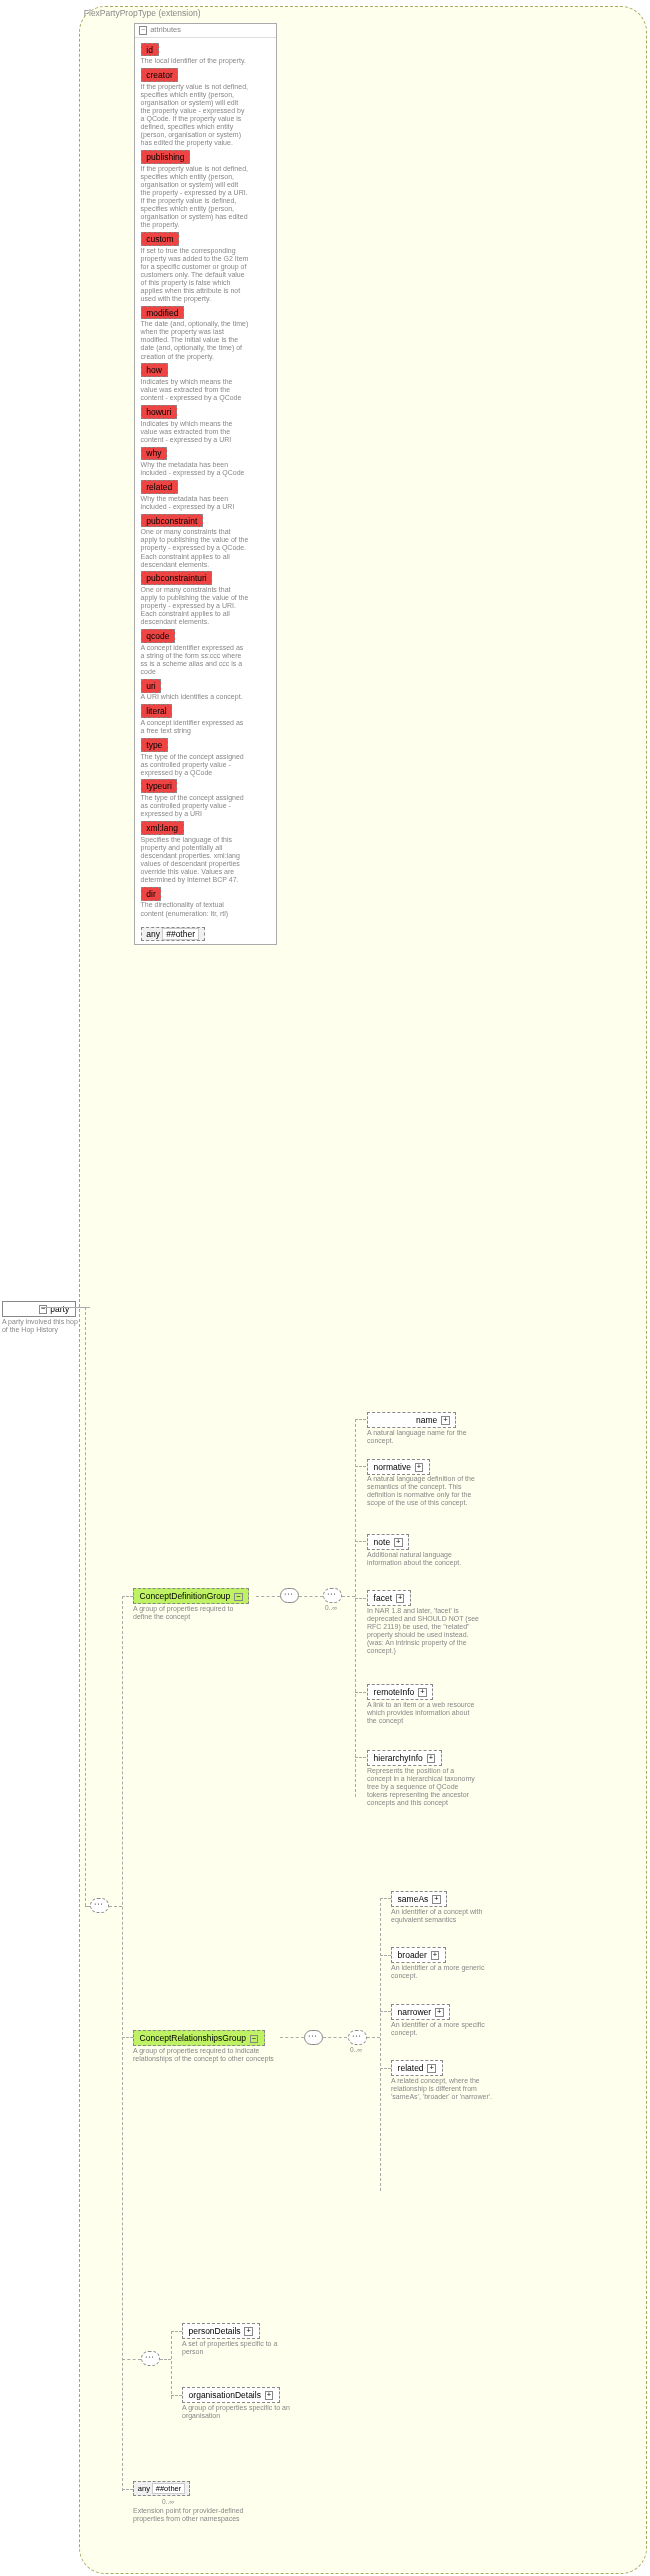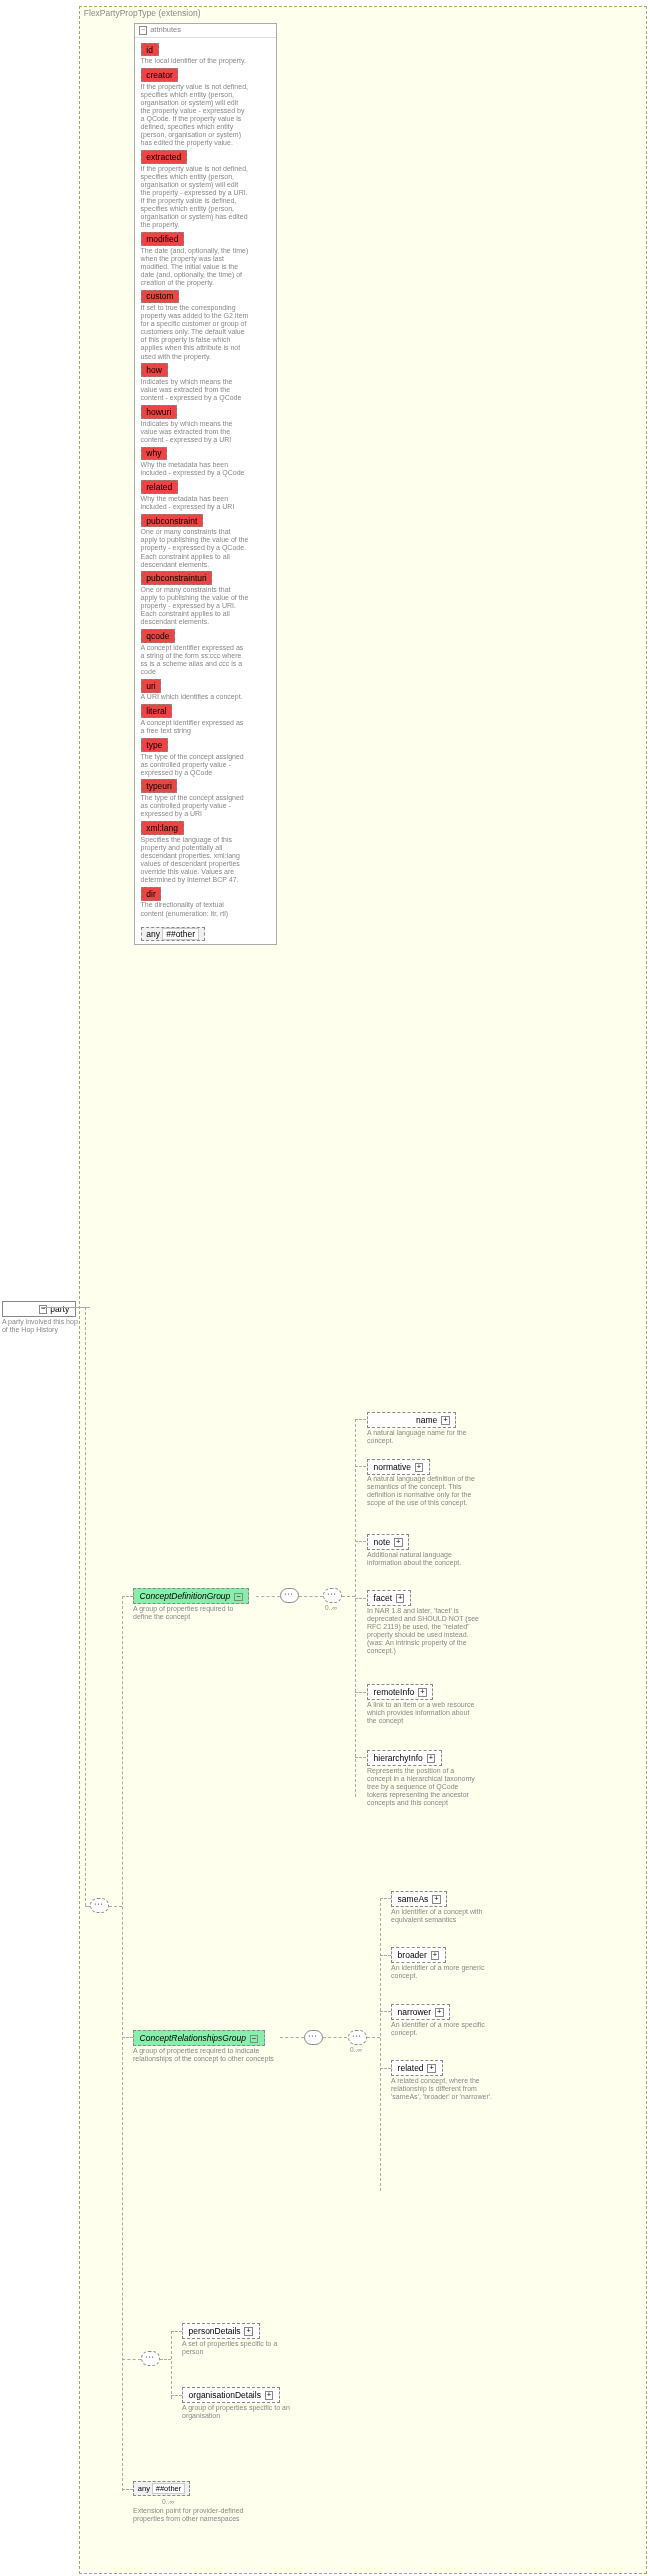--- a/index.html
+++ b/index.html
@@ -86,24 +86,23 @@
   .node-annotation {
     position: absolute;
     font-size: 7px;
     color: #888;
     line-height: 1.15;
     max-width: 113px;
   }
   .group-box {
     position: absolute;
     border: 0.9px dashed #888;
-    background: #86efac;
+    background: #bef264;
     padding: 1.9px 5.6px;
     font-size: 8.5px;
-    font-style: italic;
   }
   .group-box .expand {
     display: inline-block;
     border: 0.9px solid #888;
     width: 6.6px;
     height: 6.6px;
     line-height: 6.6px;
     font-size: 7.5px;
     text-align: center;
     margin-left: 3.8px;
@@ -153,39 +152,39 @@
   }
   .any-box span.kw {
     background: #fff;
     padding: 0 2.8px;
     border: 0.9px solid #ccc;
   }
 </style>
 </head>
 <body>
 
-<div class="extension-box" style="left:79px; top:5.6px; width:566px; height:2566px;">
+<div class="extension-box" style="left:79px; top:5.6px; width:566px; height:2566px;border-radius:26px;">
   <div class="extension-title">FlexPartyPropType (extension)</div>
 </div>
 
 <div class="node-box" style="left:1.9px; top:1301px;padding-left:36px;">
   <span class="expand" style="margin-left:0;margin-right:2.8px;">−</span><span>party</span>
 </div>
 <div class="node-annotation" style="left:1.9px; top:1318px; max-width:77px;">A party involved this hop of the Hop History</div>
 
 <div class="attr-box" style="left:90px; top:22.6px; width:141px;">
   <div class="attr-box-title">
     <span class="expand">−</span><span>attributes</span>
   </div>
   <div id="attr-list" style="padding:1.9px 0 3.8px 0;">
       <div class="attr-item"><span class="attr-label">id</span><div class="annotation">The local identifier of the property.</div></div>
       <div class="attr-item"><span class="attr-label">creator</span><div class="annotation">If the property value is not defined, specifies which entity (person, organisation or system) will edit the property value - expressed by a QCode. If the property value is defined, specifies which entity (person, organisation or system) has edited the property value.</div></div>
-      <div class="attr-item"><span class="attr-label">extracted</span><div class="annotation">If the property value is not defined, specifies which entity (person, organisation or system) will edit the property - expressed by a URI. If the property value is defined, specifies which entity (person, organisation or system) has edited the property.</div></div>
+      <div class="attr-item"><span class="attr-label">publishing</span><div class="annotation">If the property value is not defined, specifies which entity (person, organisation or system) will edit the property - expressed by a URI. If the property value is defined, specifies which entity (person, organisation or system) has edited the property.</div></div>
+      <div class="attr-item"><span class="attr-label">custom</span><div class="annotation">If set to true the corresponding property was added to the G2 Item for a specific customer or group of customers only. The default value of this property is false which applies when this attribute is not used with the property.</div></div>
       <div class="attr-item"><span class="attr-label">modified</span><div class="annotation">The date (and, optionally, the time) when the property was last modified. The initial value is the date (and, optionally, the time) of creation of the property.</div></div>
-      <div class="attr-item"><span class="attr-label">custom</span><div class="annotation">If set to true the corresponding property was added to the G2 Item for a specific customer or group of customers only. The default value of this property is false which applies when this attribute is not used with the property.</div></div>
       <div class="attr-item"><span class="attr-label">how</span><div class="annotation">Indicates by which means the value was extracted from the content - expressed by a QCode</div></div>
       <div class="attr-item"><span class="attr-label">howuri</span><div class="annotation">Indicates by which means the value was extracted from the content - expressed by a URI</div></div>
       <div class="attr-item"><span class="attr-label">why</span><div class="annotation">Why the metadata has been included - expressed by a QCode</div></div>
       <div class="attr-item"><span class="attr-label">related</span><div class="annotation">Why the metadata has been included - expressed by a URI</div></div>
       <div class="attr-item"><span class="attr-label">pubconstraint</span><div class="annotation">One or many constraints that apply to publishing the value of the property - expressed by a QCode. Each constraint applies to all descendant elements.</div></div>
       <div class="attr-item"><span class="attr-label">pubconstrainturi</span><div class="annotation">One or many constraints that apply to publishing the value of the property - expressed by a URI. Each constraint applies to all descendant elements.</div></div>
       <div class="attr-item"><span class="attr-label">qcode</span><div class="annotation">A concept identifier expressed as a string of the form ss:ccc where ss is a scheme alias and ccc is a code</div></div>
       <div class="attr-item"><span class="attr-label">uri</span><div class="annotation">A URI which identifies a concept.</div></div>
       <div class="attr-item"><span class="attr-label">literal</span><div class="annotation">A concept identifier expressed as a free text string</div></div>
       <div class="attr-item"><span class="attr-label">type</span><div class="annotation">The type of the concept assigned as controlled property value - expressed by a QCode</div></div>

